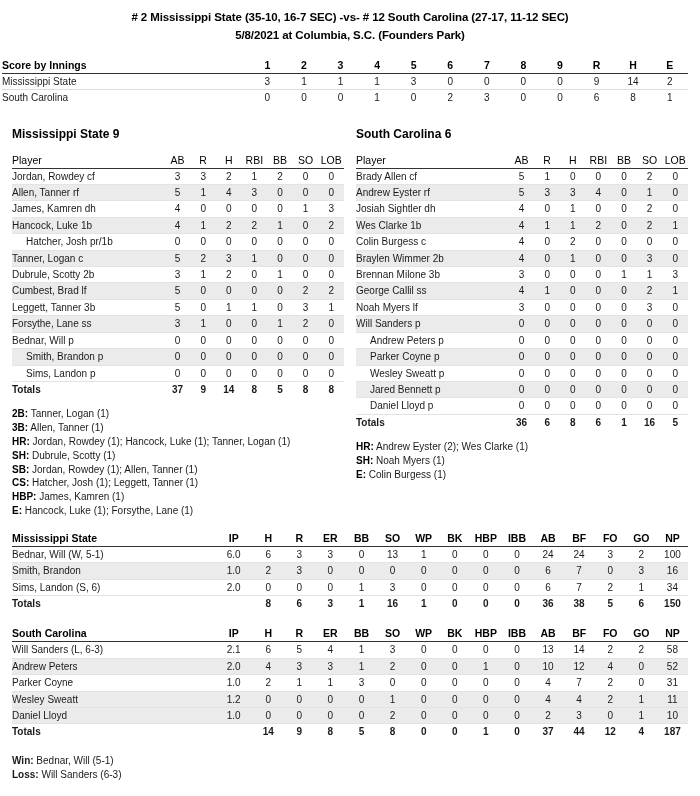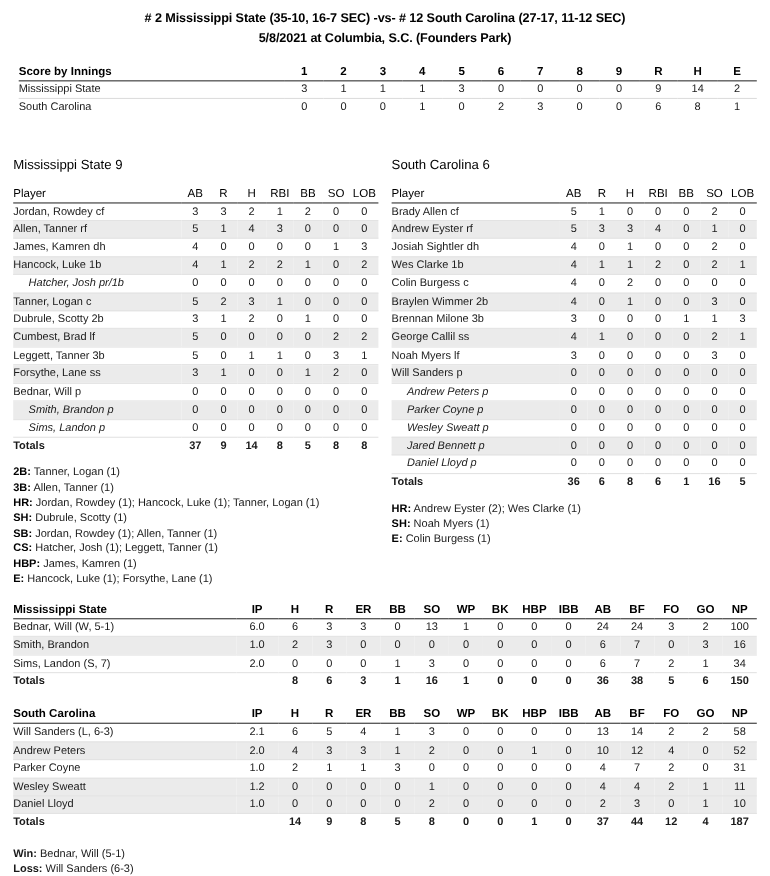--- a/index.html
+++ b/index.html
@@ -43,21 +43,21 @@
     font-size: 10px;
   }
   th, td {
     padding: 0;
     font-weight: normal;
     white-space: nowrap;
   }
 
   
   .innings-wrap {
-    margin: 14px 12px 0 17px;
+    margin: 14px 12px 0 2px;
   }
   table.innings th {
     font-weight: bold;
     font-size: 10.5px;
     color: #000;
     border-bottom: 1.6px solid #333;
     padding-bottom: 2px;
     text-align: center;
   }
   table.innings th.team-head {
@@ -80,24 +80,23 @@
   .bat-columns {
     display: flex;
     margin: 22px 12px 0 12px;
     gap: 12px;
   }
   .bat-col {
     width: 50%;
   }
   .team-heading {
     font-size: 12px;
-    font-weight: normal;
+    font-weight: bold;
     color: #000;
     margin-bottom: 13px;
-    margin-top: 16px;
   }
   table.bat th {
     font-weight: normal;
     font-size: 10.5px;
     color: #000;
     border-bottom: 1.6px solid #333;
     padding-bottom: 2px;
     text-align: center;
   }
   table.bat th.player-head {
@@ -111,21 +110,20 @@
   }
   table.bat td.player-cell {
     text-align: left;
     margin-left: 32px;
   }
   table.bat tr.alt td {
     background: #ebebeb;
   }
   table.bat tr.sub td.player-cell {
     padding-left: 14px;
-    font-style: italic;
   }
   table.bat tr.totals td {
     font-weight: bold;
     border-top: 1.4px solid #333;
     border-bottom: none;
     background: transparent;
   }
   .notes {
     margin-top: 10px;
     line-height: 1.38;
@@ -672,21 +670,21 @@
             <td>0</td>
             <td>0</td>
             <td>0</td>
             <td>6</td>
             <td>7</td>
             <td>0</td>
             <td>3</td>
             <td>16</td>
           </tr>
           <tr>
-            <td class="name-cell">Sims, Landon (S, 7)</td>
+            <td class="name-cell">Sims, Landon (S, 6)</td>
             <td>2.0</td>
             <td>0</td>
             <td>0</td>
             <td>0</td>
             <td>1</td>
             <td>3</td>
             <td>0</td>
             <td>0</td>
             <td>0</td>
             <td>0</td>

